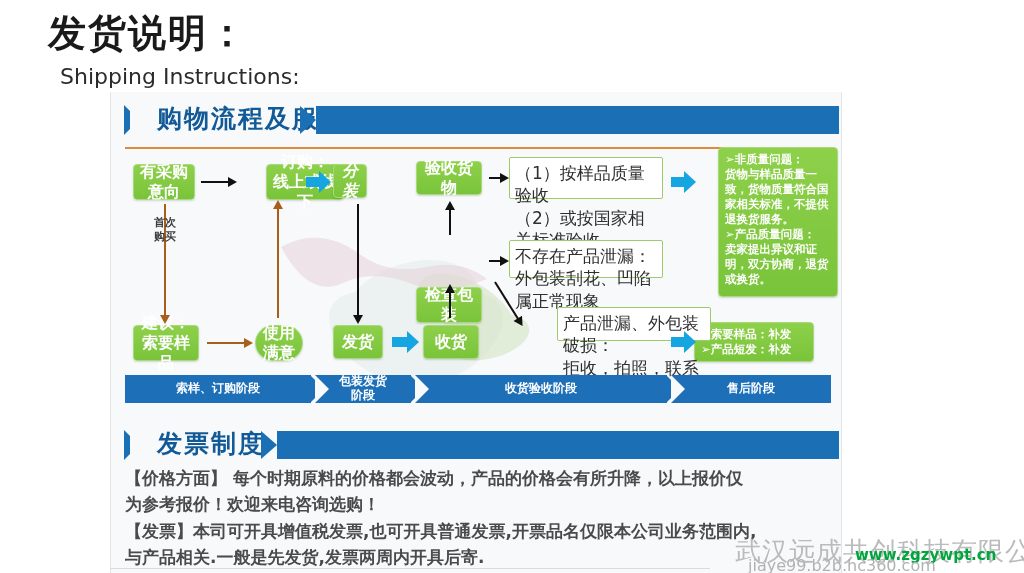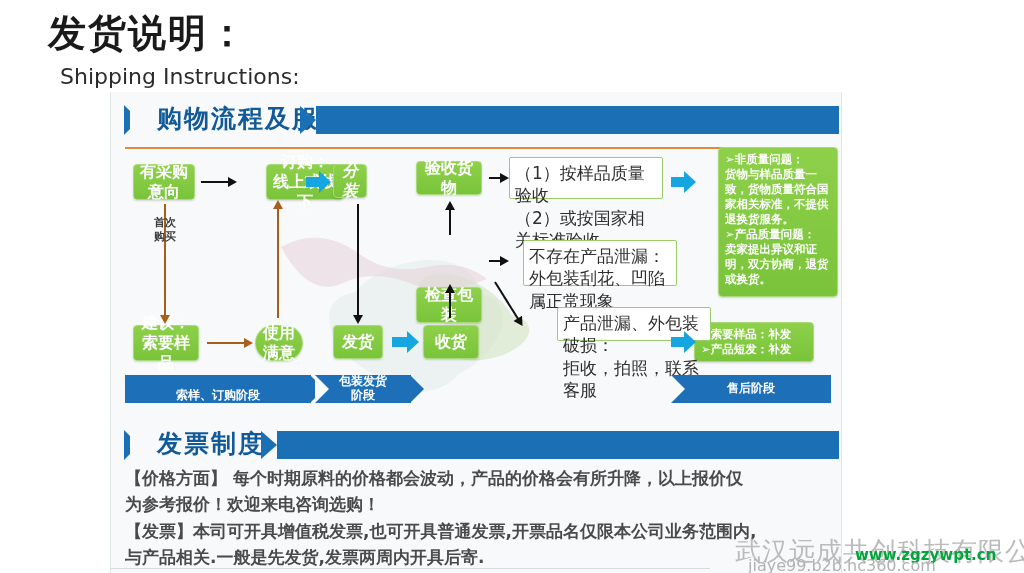--- a/index.html
+++ b/index.html
@@ -222,21 +222,21 @@
     货物与样品质量一致，货物质量符合国家相关标准，不提供退换货服务。
 ➢产品质量问题：
     卖家提出异议和证明，双方协商，退货或换货。</div>
 
     <div class="gbox left small" id="b-comp" style="left: 583px; top: 230px; width: 120px; height: 40px; white-space: pre-line;">➢索要样品：补发
 ➢产品短发：补发</div>
 
     <div class="wbox" id="w-inspect" style="left: 398px; top: 65px; width: 154px; height: 42px; white-space: pre-line;">（1）按样品质量验收
 （2）或按国家相关标准验收</div>
 
-    <div class="wbox" id="w-package" style="left: 412px; top: 148px; width: 154px; height: 46px; white-space: pre-line;">不存在产品泄漏：
+    <div class="wbox" id="w-package" style="left: 398px; top: 148px; width: 154px; height: 38px; white-space: pre-line;">不存在产品泄漏：
 外包装刮花、凹陷属正常现象</div>
 
     <div class="wbox" id="w-damage" style="left: 398px; top: 215px; width: 154px; height: 34px; white-space: pre-line; margin-left: 48px;">产品泄漏、外包装破损：
 拒收，拍照，联系客服</div>
 
     <div class="arr arr-h" style="left:90px;top:89px;width:28px;"></div>
 
     <div class="arr arr-brown-down" style="left:53px;top:112px;height:112px;"></div>
 
     <div class="arr arr-brown-up" style="left:166px;top:116px;height:110px;"></div>
@@ -260,30 +260,35 @@
     <div class="arr arr-diag" style="left:383px;top:190px;height:44px;transform:rotate(-32deg);"></div>
 
     <div class="arr arr-cyan" style="left:560px;top:85px;width:14px;"></div>
 
     <div class="arr arr-cyan" style="left:560px;top:245px;width:14px;"></div>
 
     <div class="note" id="n-first" style="left: 28px; top: 124px; width: 52px; white-space: pre-line;">首次
 购买</div>
 
     <div id="stagebar">
-      <div class="stage" style="left:0px;width:186px;align-items:flex-end;">
+      <div class="stage" style="left:0px;width:186px;">
         <span>索样、订购阶段</span>
         <span class="tip"></span>
       </div>
       <div class="stage" style="left:190px;width:96px;">
         <span class="notch"></span>
         <span style="white-space: pre-line;">包装发货
 阶段</span>
         <span class="tip"></span>
       </div>
+      <div class="stage" style="left:290px;width:252px;">
+        <span class="notch"></span>
+        <span>收货验收阶段</span>
+        <span class="tip"></span>
+      </div>
       <div class="stage" style="left:546px;width:160px;">
         <span class="notch"></span>
         <span>售后阶段</span>
       </div>
     </div>
 
     <div class="banner" id="banner2" style="top:333px;">
       <div class="chev-left"></div>
       <div class="chev-left-cut"></div>
       <div class="btitle">发票制度</div>

